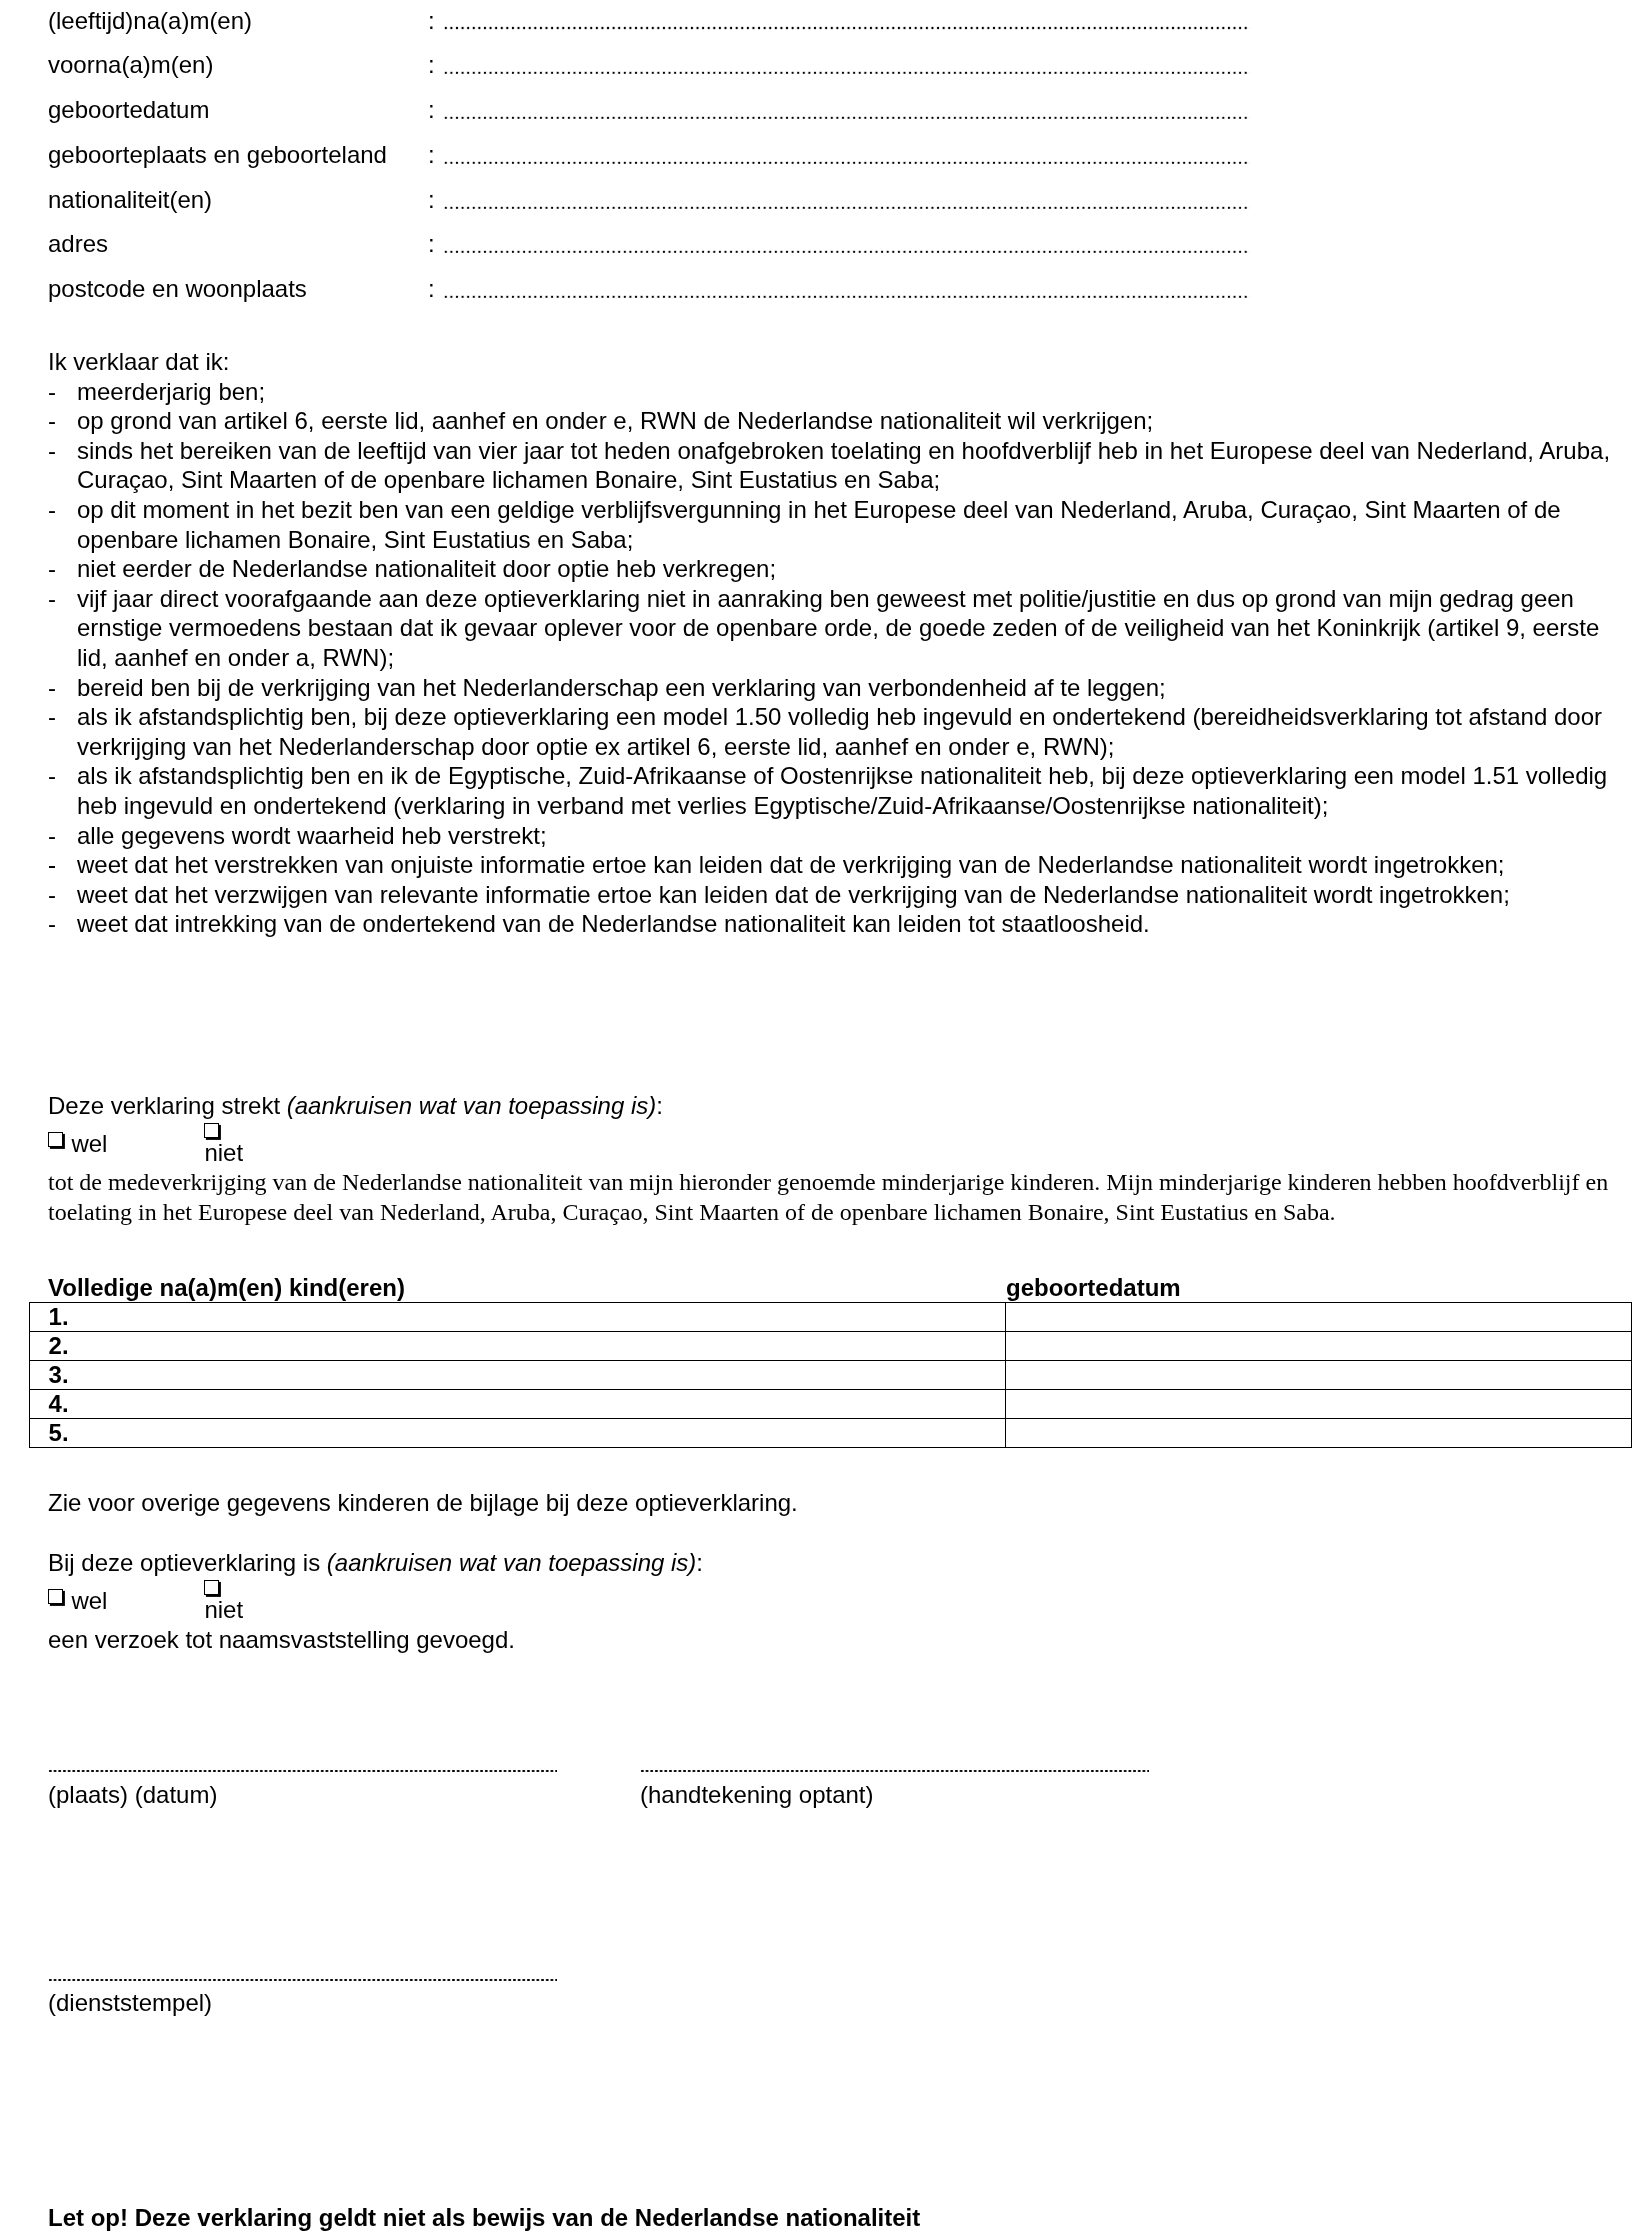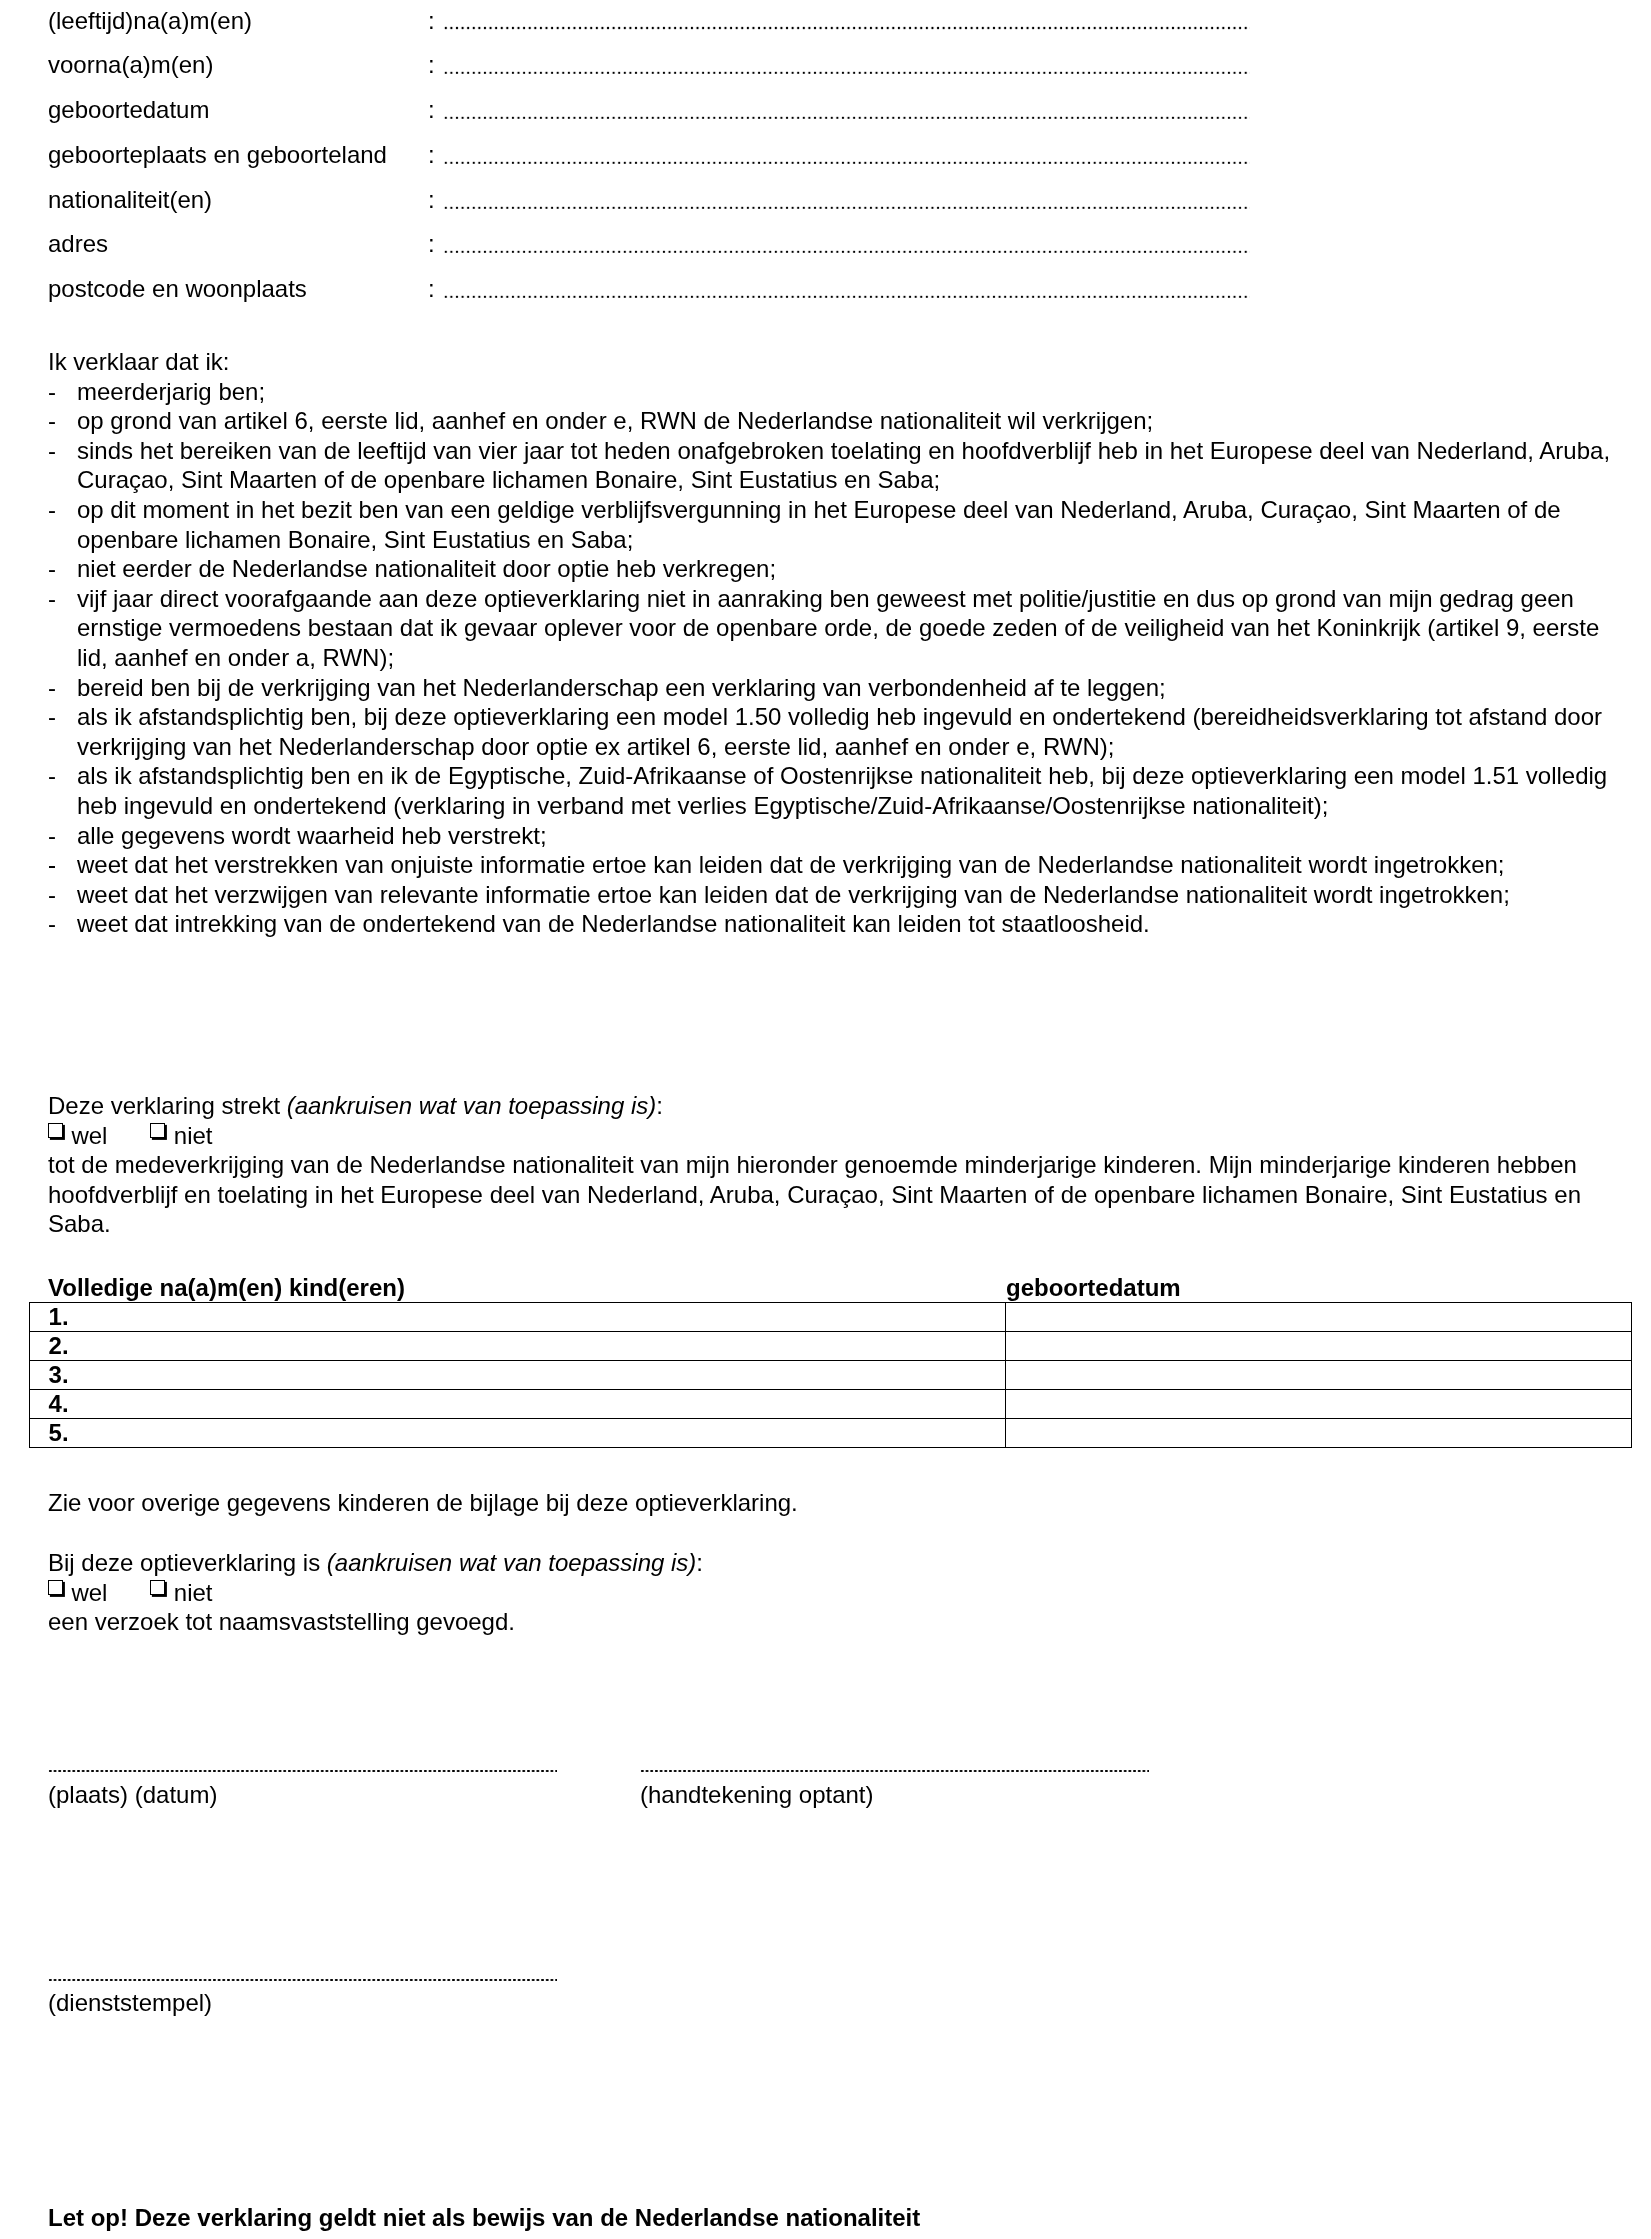--- a/index.html
+++ b/index.html
@@ -18,21 +18,21 @@
   }
   .block { position: absolute; left: 48px; width: 1575px; line-height: 29.6px; }
   .decl-item { position: relative; padding-left: 29px; }
   .decl-item .dash { position: absolute; left: 0; top: 0; }
   .checks { display: flex; align-items: center; }
   .cb { display: inline-flex; }
   .cb-box {
     display: inline-block; width: 13px; height: 13px; border: 1.9px solid #000;
     box-shadow: 1.9px 1.9px 0 #000; margin-right: 8.4px; margin-top: 2.8px;
   }
-  .cb + .cb { margin-left: 43px; }
+  .cb + .cb { margin-left: 97px; flex-direction: column; }
   i.em { font-style: italic; }
   table.kids {
     position: absolute; left: 29px; top: 1302px; width: 1603px;
     border-collapse: collapse; font-weight: bold; font-size: 24px;
   }
   table.kids td { border: 1.9px solid #000; height: 28px; padding: 0 0 0 18.6px; line-height: 28px; }
   table.kids td.col-name { width: 956px; }
   .thead-lbl { position: absolute; top: 1274px; font-weight: bold; font-size: 24px; }
   .sig-dots {
     position: absolute; height: 3.7px;
@@ -109,21 +109,21 @@
   <div class="checks">
     <span class="cb">
       <span class="cb-box"></span>
       <span>wel</span>
     </span>
     <span class="cb">
       <span class="cb-box"></span>
       <span>niet</span>
     </span>
   </div>
-  <div style="white-space: normal;">tot de medeverkrijging van de Nederlandse nationaliteit van mijn hieronder genoemde minderjarige kinderen. Mijn minderjarige kinderen hebben hoofdverblijf en toelating in het Europese deel van Nederland, Aruba, Curaçao, Sint Maarten of de openbare lichamen Bonaire, Sint Eustatius en Saba.</div>
+  <div style="white-space: normal; font-family: Liberation Serif, serif;">tot de medeverkrijging van de Nederlandse nationaliteit van mijn hieronder genoemde minderjarige kinderen. Mijn minderjarige kinderen hebben hoofdverblijf en toelating in het Europese deel van Nederland, Aruba, Curaçao, Sint Maarten of de openbare lichamen Bonaire, Sint Eustatius en Saba.</div>
 </div>
 
 <div class="thead-lbl" style="left:48px">Volledige na(a)m(en) kind(eren)</div>
 <div class="thead-lbl" style="left:1006px">geboortedatum</div>
 <table class="kids">
   <tbody id="kids-body">
       <tr>
         <td class="col-name"><span>1.</span></td>
         <td></td>
       </tr>

